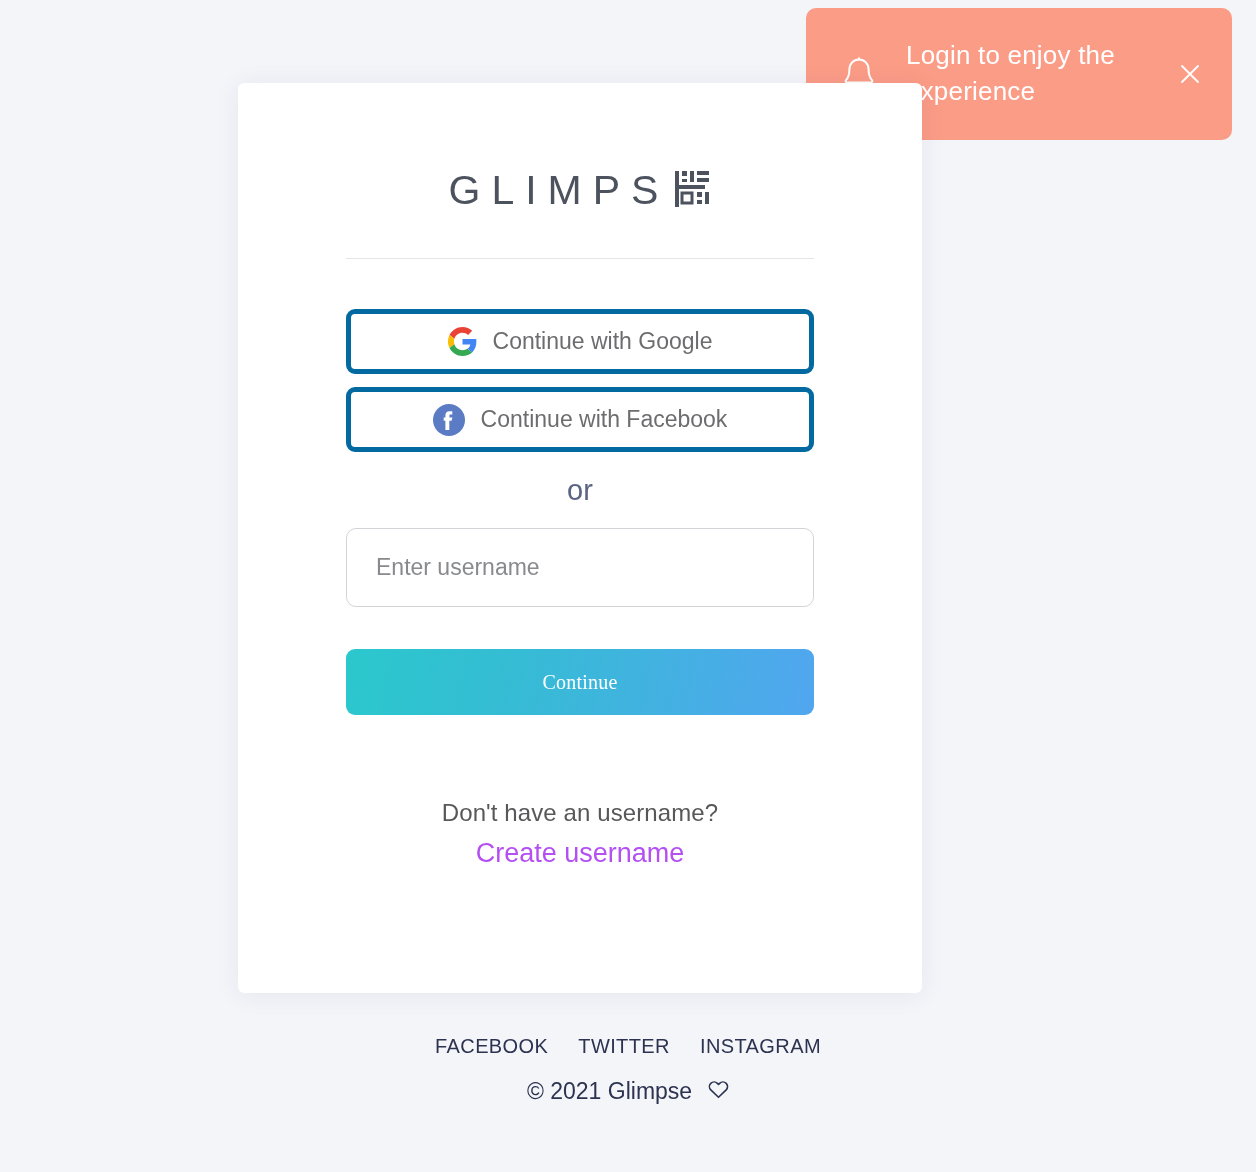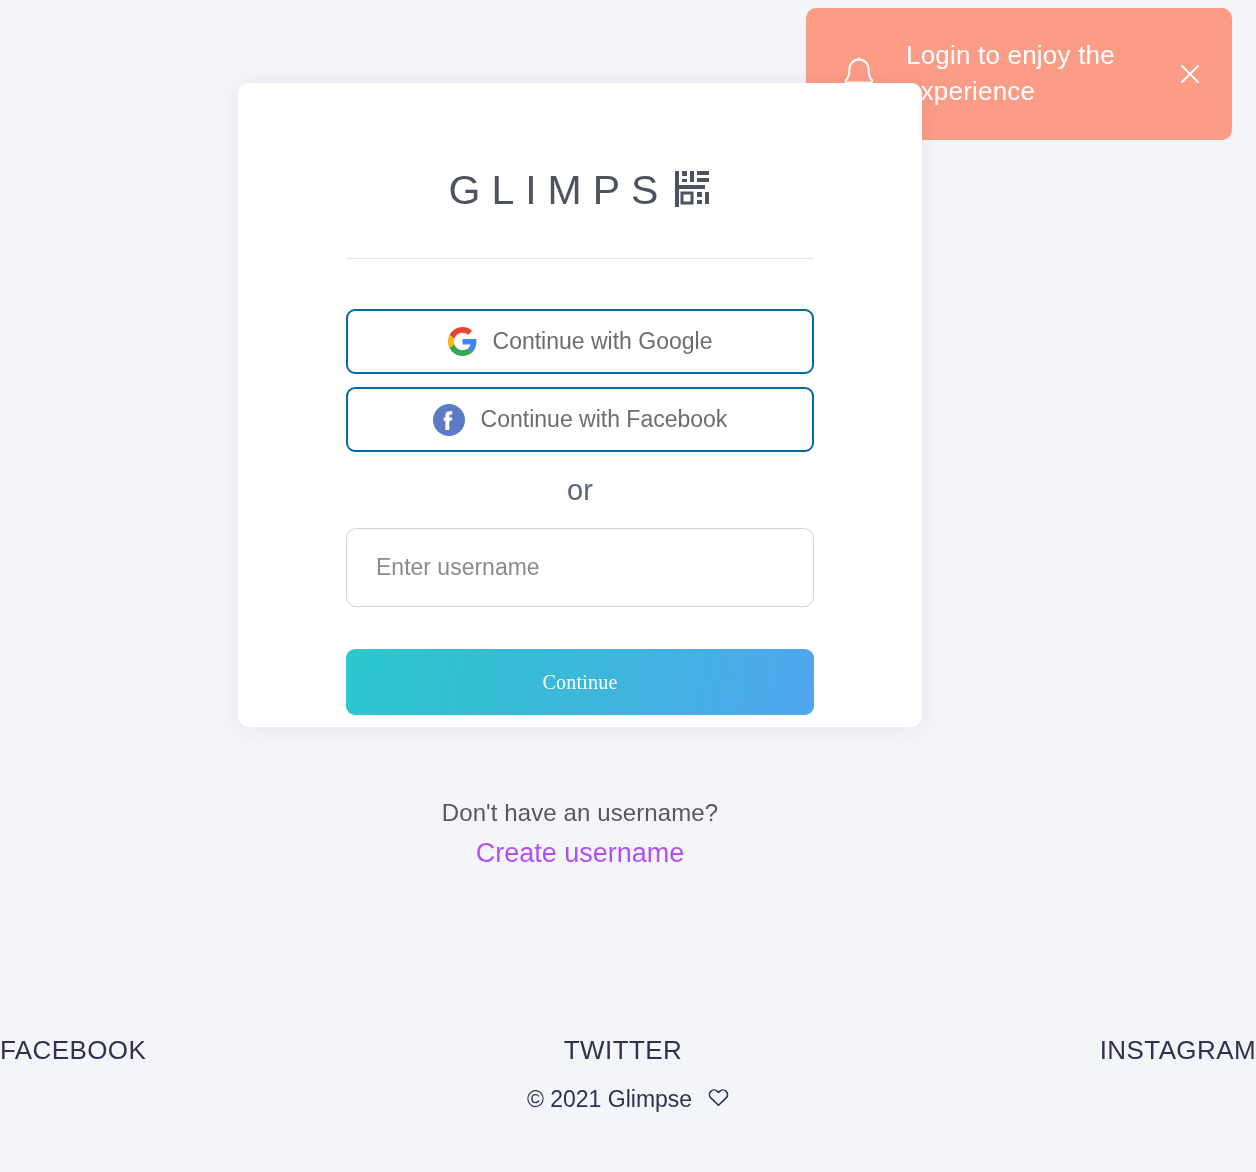--- a/index.html
+++ b/index.html
@@ -56,23 +56,23 @@
     justify-content: center;
     cursor: pointer;
   }
 
   
   .card {
     position: absolute;
     top: 83px;
     left: 238px;
     width: 684px;
-    height: 644px;
+    height: 910px;
     background: #ffffff;
-    border-radius: 11px;
+    border-radius: 6px;
     box-shadow: 0 2px 26px rgba(35, 45, 80, 0.07);
     padding: 0 108px;
   }
 
   .logo-wrap {
     margin-top: 84px;
     display: flex;
     align-items: center;
     justify-content: center;
     gap: 2px;
@@ -94,21 +94,21 @@
     height: 1px;
     background: #e3e4e6;
     width: 100%;
   }
 
   
   .social-list { margin-top: 50px; display: flex; flex-direction: column; gap: 13px; }
 
   .social-btn {
     height: 65px;
-    border: 2px solid #0369a1;
+    border: 5px solid #0369a1;
     border-radius: 9px;
     background: #ffffff;
     display: flex;
     align-items: center;
     justify-content: center;
     gap: 16px;
     cursor: pointer;
     font-family: "Liberation Sans", sans-serif;
   }
   .social-label {
@@ -175,23 +175,23 @@
   
   .page-footer {
     position: absolute;
     top: 1035px;
     left: 0;
     width: 1256px;
     text-align: center;
   }
   .footer-links {
     display: flex;
-    justify-content: space-between;
+    justify-content: center;
     gap: 30px;
-    font-size: 26px;
+    font-size: 20px;
   }
   .footer-link {
     color: #2c3350;
     text-decoration: none;
     letter-spacing: 0.4px;
     cursor: pointer;
   }
   .footer-copy {
     margin-top: 20px;
     font-size: 23px;

